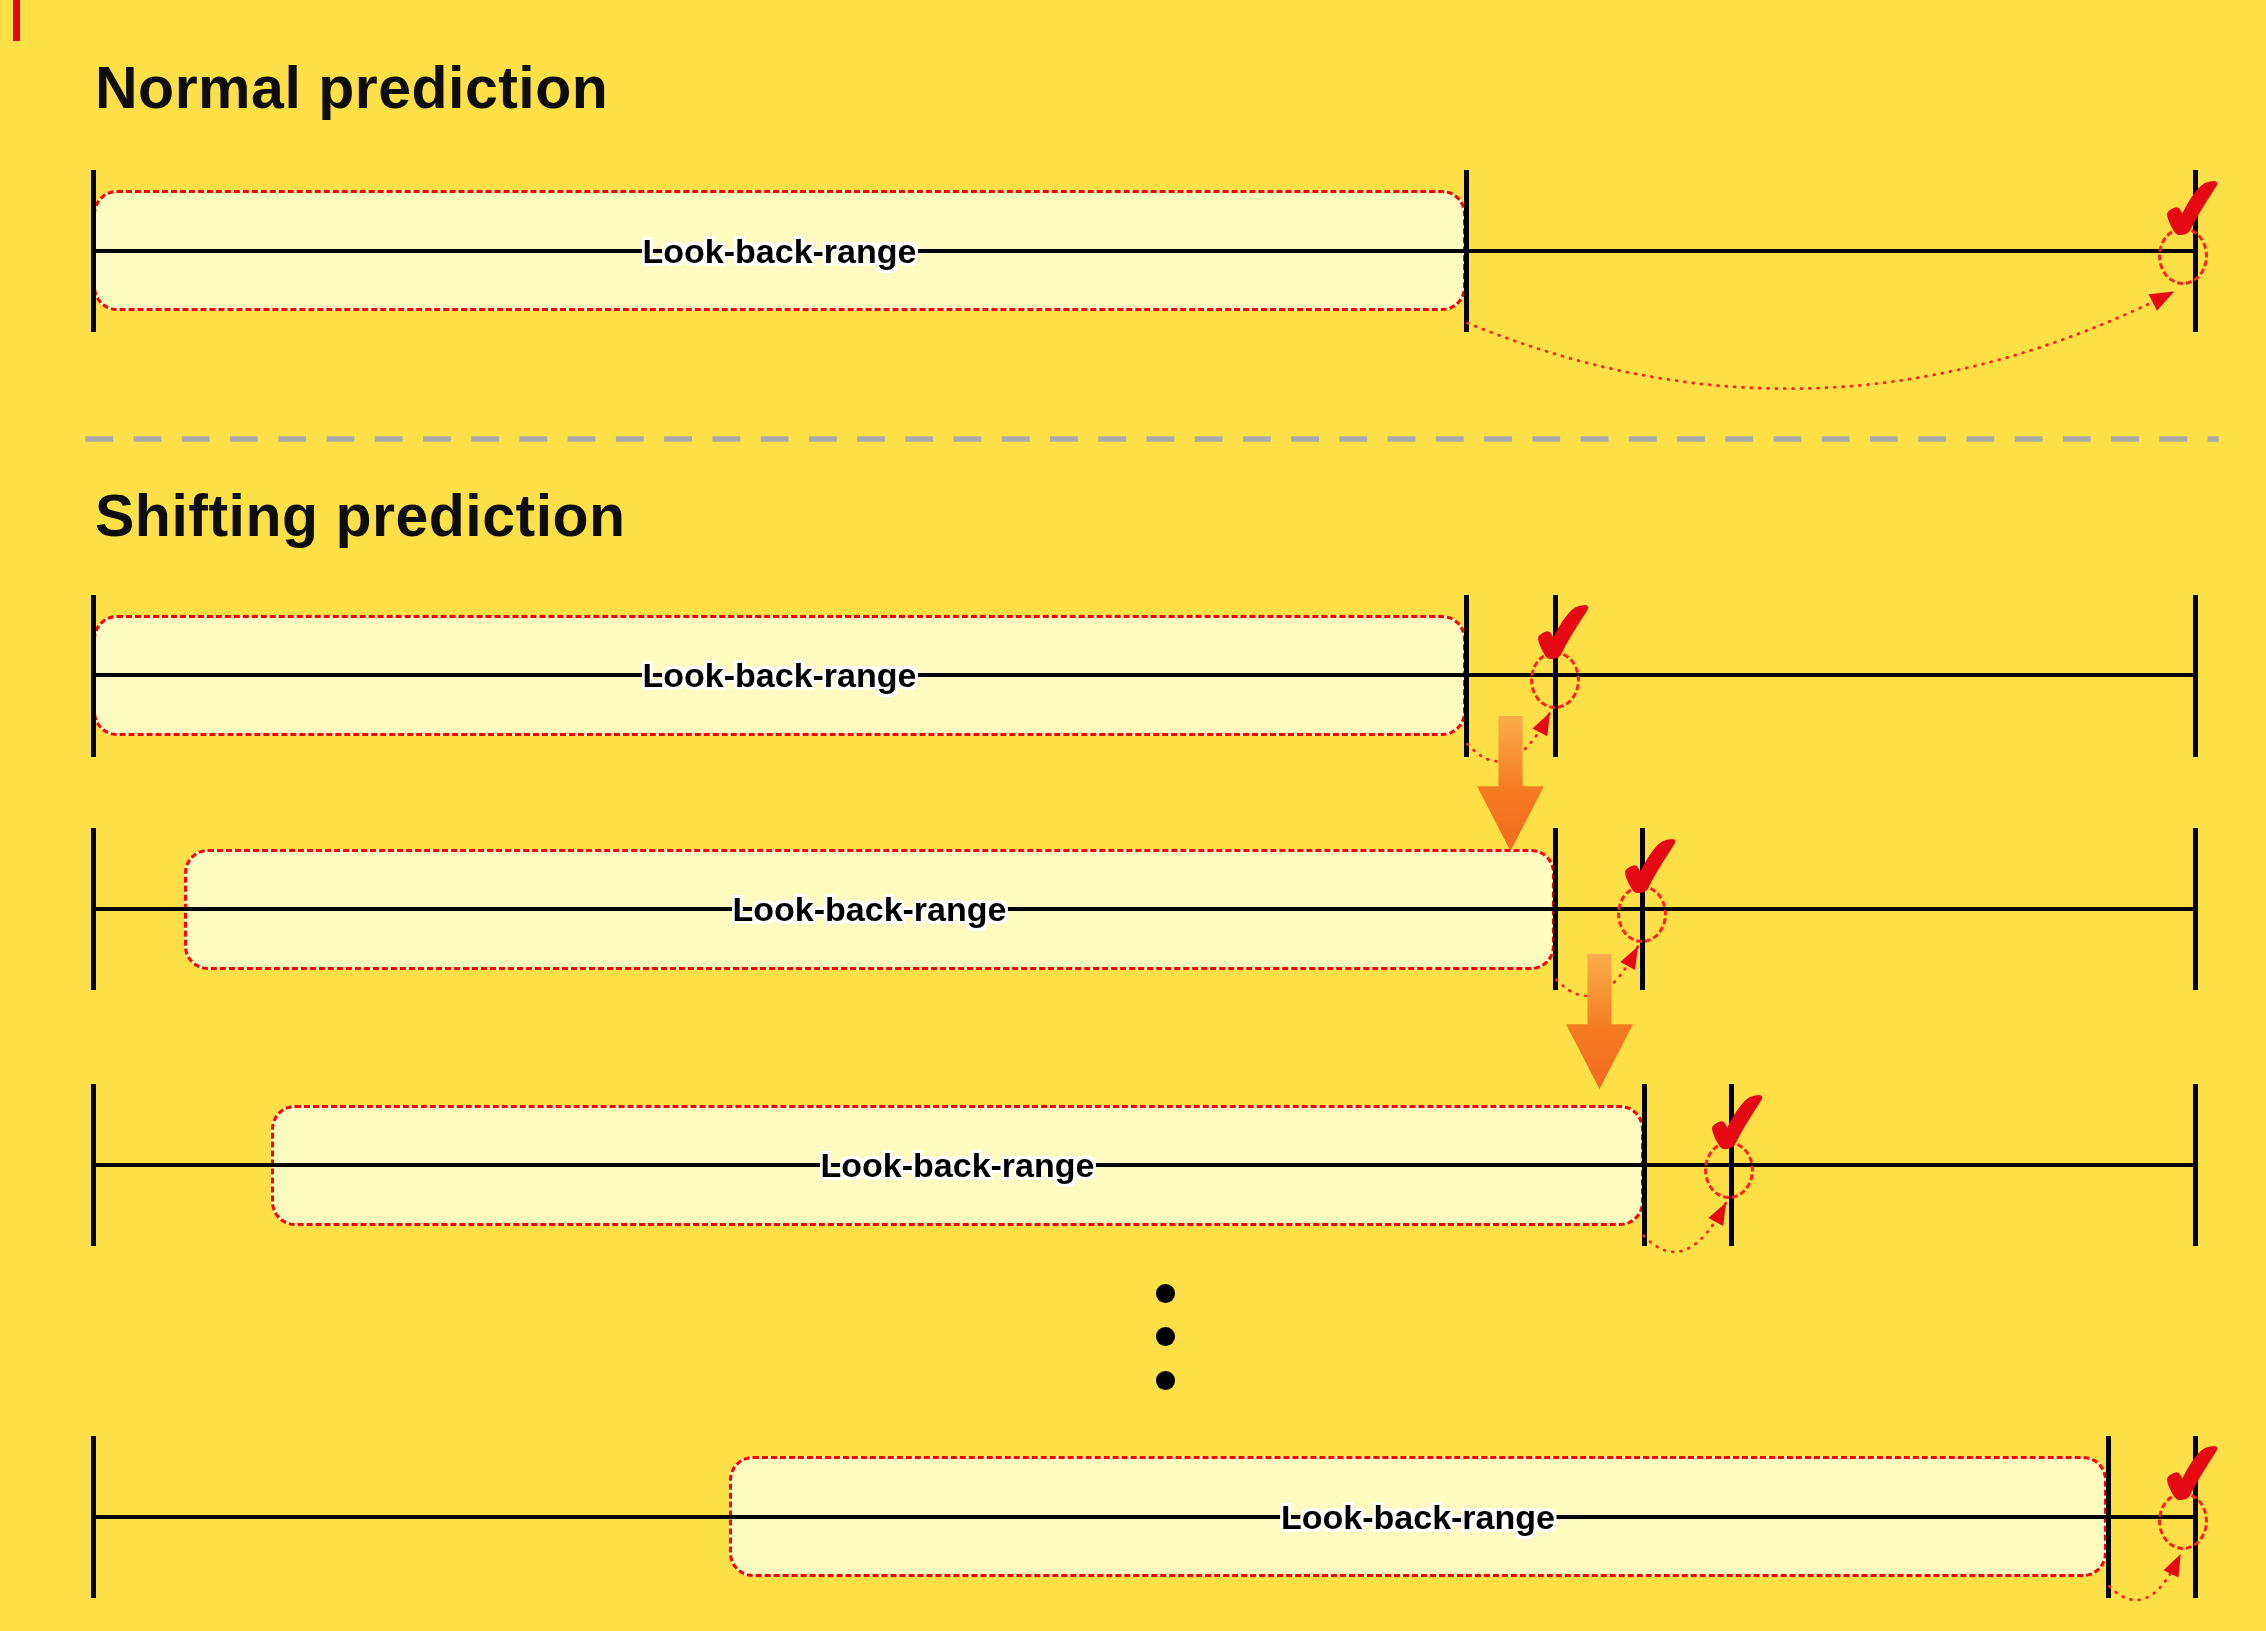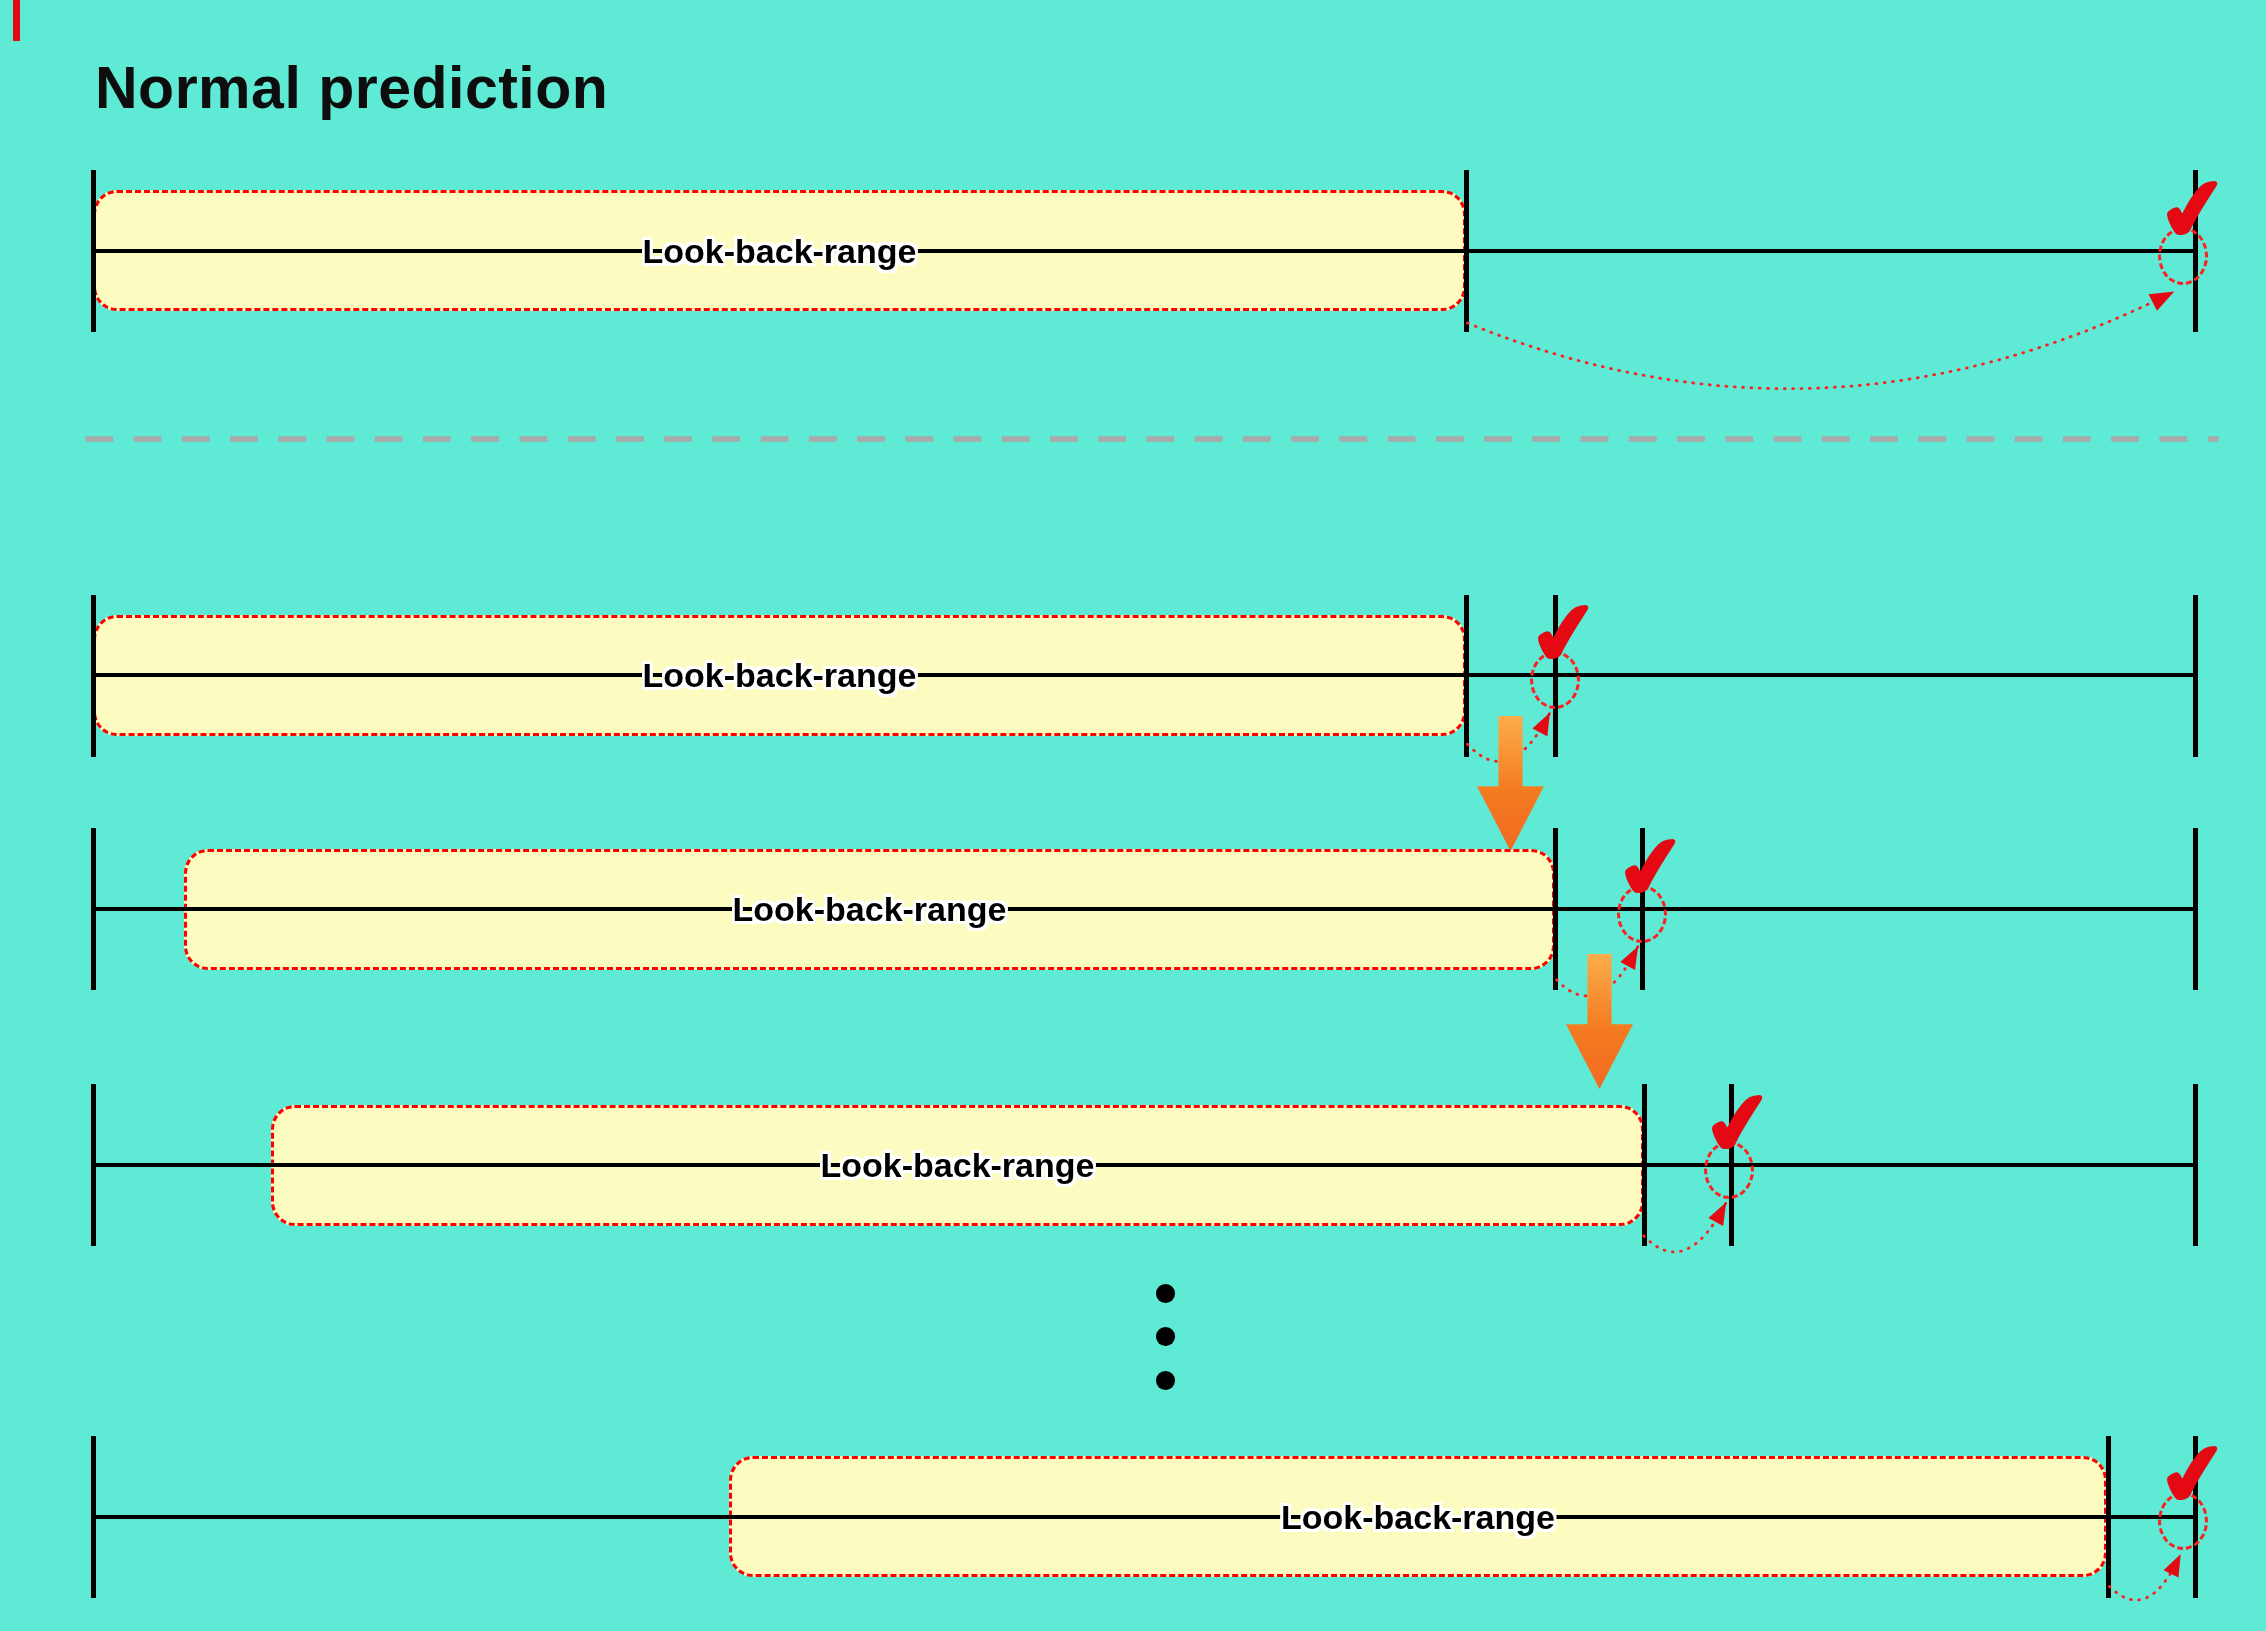--- a/index.html
+++ b/index.html
@@ -1,16 +1,16 @@
 <!DOCTYPE html>
 <html style="font-size:15px"><head>
 <meta charset="utf-8">
 <style>
   html,body{margin:0;padding:0;background:#ffffff;}
-  #canvas{position:relative;width:2267px;height:1632px;background:#5eead4;overflow:hidden;
+  #canvas{position:relative;width:2267px;height:1632px;background:#fde047;overflow:hidden;
           font-family:"Liberation Sans", sans-serif;}
   .abs{position:absolute;}
   .title{font-weight:bold;font-size:59px;color:#0d0d0d;letter-spacing:0.5px;}
   .tl{height:3.7px;background:#000000;}
   .tick{width:4.6px;background:#000000;}
   .range-box{background:#FCFCC0;border:3.7px dashed #FF0000;border-radius:24px;box-sizing:border-box;}
   .range-label{height:56px;display:flex;align-items:center;justify-content:center;
       font-weight:bold;font-size:34px;color:#000;
       text-shadow:2.8px 0 0 #fff,-2.8px 0 0 #fff,0 2.8px 0 #fff,0 -2.8px 0 #fff,
                   2.8px 2.8px 0 #fff,-2.8px 2.8px 0 #fff,2.8px -2.8px 0 #fff,-2.8px -2.8px 0 #fff;}
@@ -34,20 +34,21 @@
   <div class="abs range-box" style="left:93px;top:190px;width:1373px;height:121px;"></div>
 
   <div class="abs tl" style="left:93px;top:249px;width:2104px;"></div>
 
   <div class="abs tick" style="left:91px;top:170px;height:162px;"></div>
   <div class="abs tick" style="left:1464px;top:170px;height:162px;"></div>
   <div class="abs tick" style="left:2193px;top:170px;height:162px;"></div>
 
   <div class="abs range-label" style="left:93px;top:223px;width:1373px;">Look-back-range</div>
 
+  <div class="abs title" style="left:95px;top:482px;">Shifting prediction</div>
 
   <div class="abs range-box" style="left:93px;top:615px;width:1373px;height:121px;"></div>
   <div class="abs tl" style="left:93px;top:673px;width:2104px;"></div>
   <div class="abs tick" style="left:91px;top:595px;height:162px;"></div>
   <div class="abs tick" style="left:1464px;top:595px;height:162px;"></div>
   <div class="abs tick" style="left:1553px;top:595px;height:162px;"></div>
   <div class="abs tick" style="left:2193px;top:595px;height:162px;"></div>
   <div class="abs range-label" style="left:93px;top:647px;width:1373px;">Look-back-range</div>
 
   <div class="abs range-box" style="left:184px;top:849px;width:1371px;height:121px;"></div>

